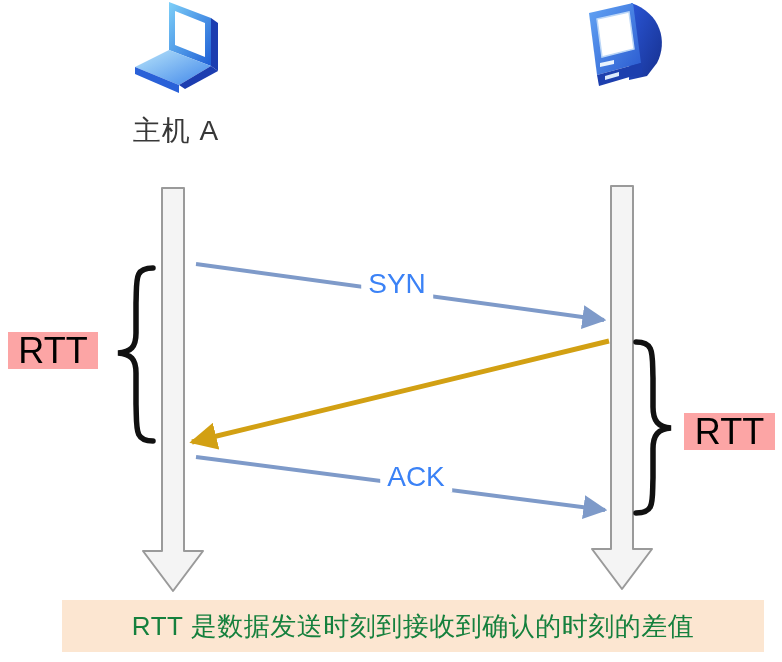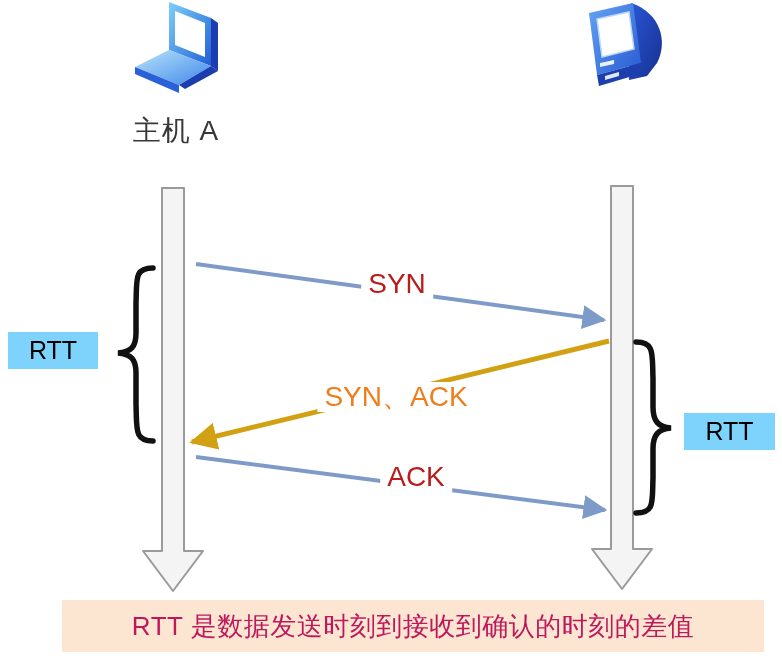--- a/index.html
+++ b/index.html
@@ -23,43 +23,43 @@
   }
   .msg-label {
     position: absolute;
     transform: translateX(-50%);
     background: #ffffff;
     padding: 0 7px;
     font-size: 28px;
     line-height: 30px;
     white-space: nowrap;
   }
-  .msg-blue   { color: #b91c1c; }
+  .msg-blue   { color: #3b82f6; }
   .msg-orange { color: #f07d1c; }
 
   .rtt-label {
     position: absolute;
-    background: #7dd3fc;
+    background: #fca5a5;
     color: #000000;
-    font-size: 25px;
+    font-size: 36px;
     display: flex;
     align-items: center;
     justify-content: center;
   }
   #rtt-left  { left: 8px;   top: 332px; width: 90px; height: 37px; }
   #rtt-right { left: 684px; top: 413px; width: 91px; height: 37px; }
 
   #caption {
     position: absolute;
     left: 62px;
     top: 600px;
     width: 702px;
     height: 52px;
     background: #fce6d1;
-    color: #be185d;
+    color: #15803d;
     font-size: 26px;
     display: flex;
     align-items: center;
     justify-content: center;
     letter-spacing: 0.5px;
   }
 </style>
 </head>
 <body>
 
@@ -122,21 +122,20 @@
     <path d="M153,268 C134,268 137,279 136,303 L136,333 C136,347 131,352 118,353
              C131,354 136,359 136,373 L136,404 C137,429 134,441 153,441" fill="none" stroke="#111111" stroke-width="5.5" stroke-linecap="round"></path>
 
     <path d="M636,342 C655,342 652,354 653,378 L653,407 C653,421 658,427 671,428
              C658,429 653,435 653,449 L653,478 C652,502 655,513 636,513" fill="none" stroke="#111111" stroke-width="5.5" stroke-linecap="round"></path>
   </svg>
 
   <div class="host-label" style="left:91px; top:112px;">主机 A</div>
 
   <div class="msg-label msg-blue" style="left:397px; top:269px;">SYN</div>
-  <div class="msg-label msg-orange" style="left:396px; top:382px;">SYN、ACK</div>
   <div class="msg-label msg-blue" style="left:416px; top:462px;">ACK</div>
 
   <div class="rtt-label" id="rtt-left">RTT</div>
   <div class="rtt-label" id="rtt-right">RTT</div>
 
   <div id="caption">RTT 是数据发送时刻到接收到确认的时刻的差值</div>
 
 </div>
 
 </body></html>

